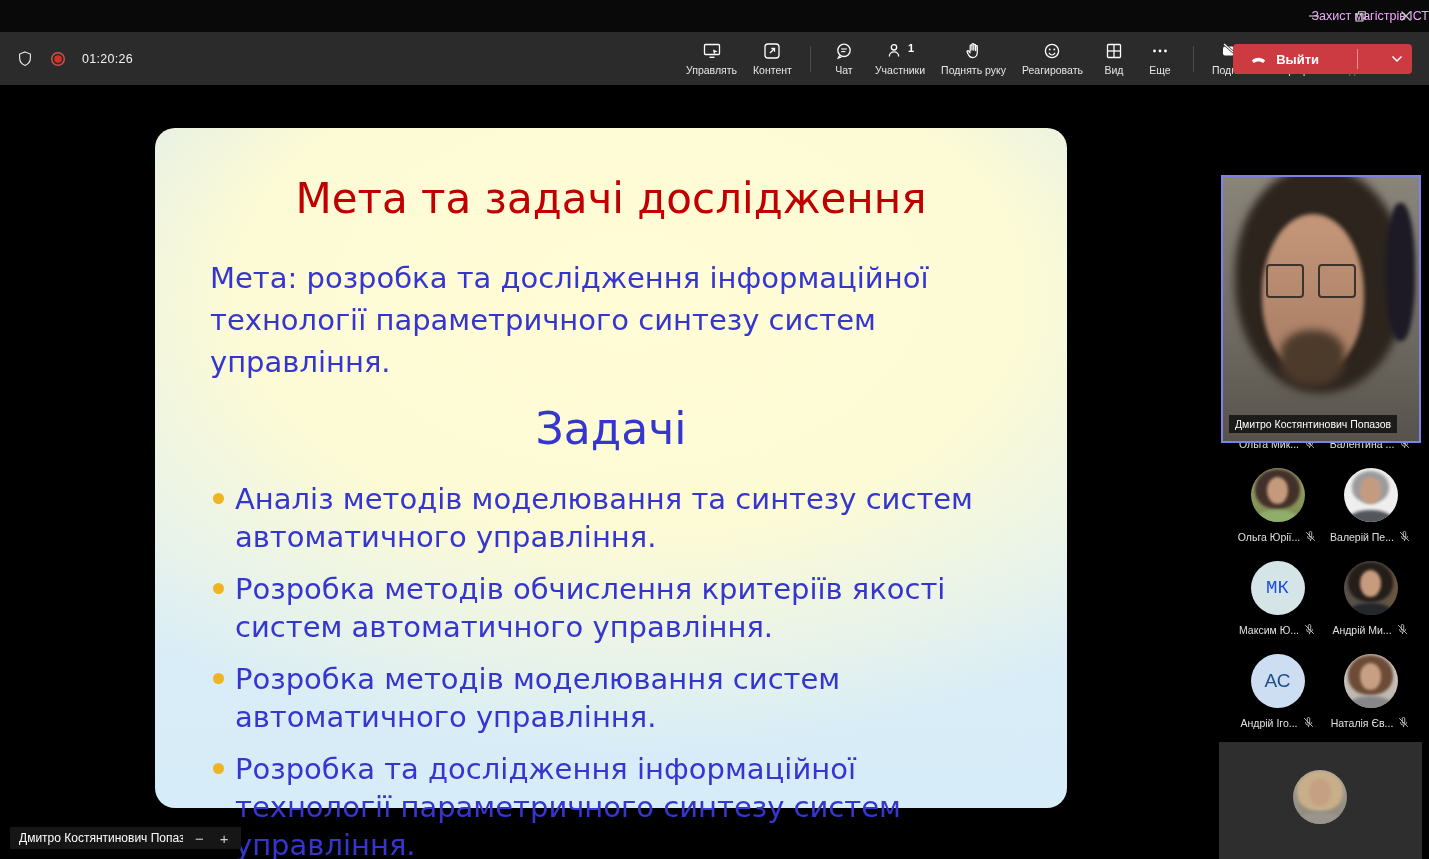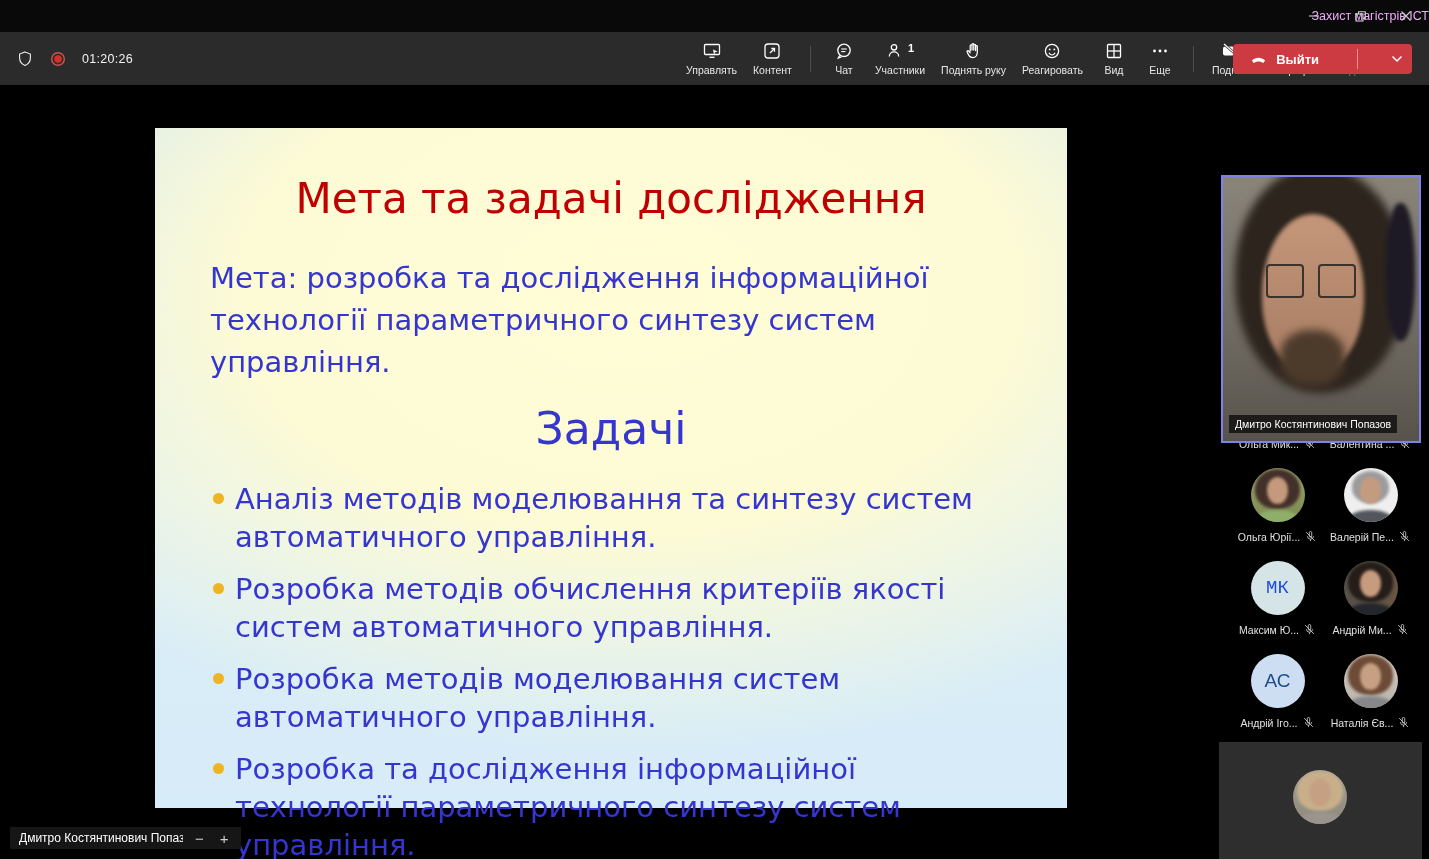--- a/index.html
+++ b/index.html
@@ -30,20 +30,21 @@
   .leave-main .lbl { font-size:13px; font-weight:bold; color:#fff; }
   .leave-sep { width:1px; background:rgba(255,255,255,.45); margin:5px 0; }
   .leave-chevron { width:30px; display:flex; align-items:center; justify-content:center; cursor:pointer; }
   
   .stage { position:absolute; top:85px; left:0; right:0; bottom:0; background:#000; }
   .slide {
     position:absolute; left:155px; top:43px; width:912px; height:680px;
     background:
       radial-gradient(ellipse 82% 68% at 52% 24%, #fffcd6 0%, #fdfbd5 52%, rgba(253,251,213,0) 100%),
       linear-gradient(180deg, #cde4f6 0%, #dceef7 55%, #d6ecf8 100%);
+    border-radius: 20px;
   }
   .slide-title { margin-top:46px; text-align:center; font-size:42px; font-weight:500; color:#c00000; font-family:"DejaVu Sans", sans-serif; }
   .slide-goal { margin:34px 42px 0 55px; font-size:29px; line-height:42px; color:#3535cf; font-family:"DejaVu Sans", sans-serif; }
   .slide-subtitle { margin-top:20px; text-align:center; font-size:44px; color:#3535cf; font-family:"DejaVu Sans", sans-serif; }
   .slide-bullets { list-style:none; margin-top:26px; padding:0 50px 0 80px; }
   .slide-bullets li {
     position:relative; font-size:29px; line-height:38px; color:#3535cf;
     margin-bottom:14px; font-family:"DejaVu Sans", sans-serif;
   }
   .slide-bullets li::before {

